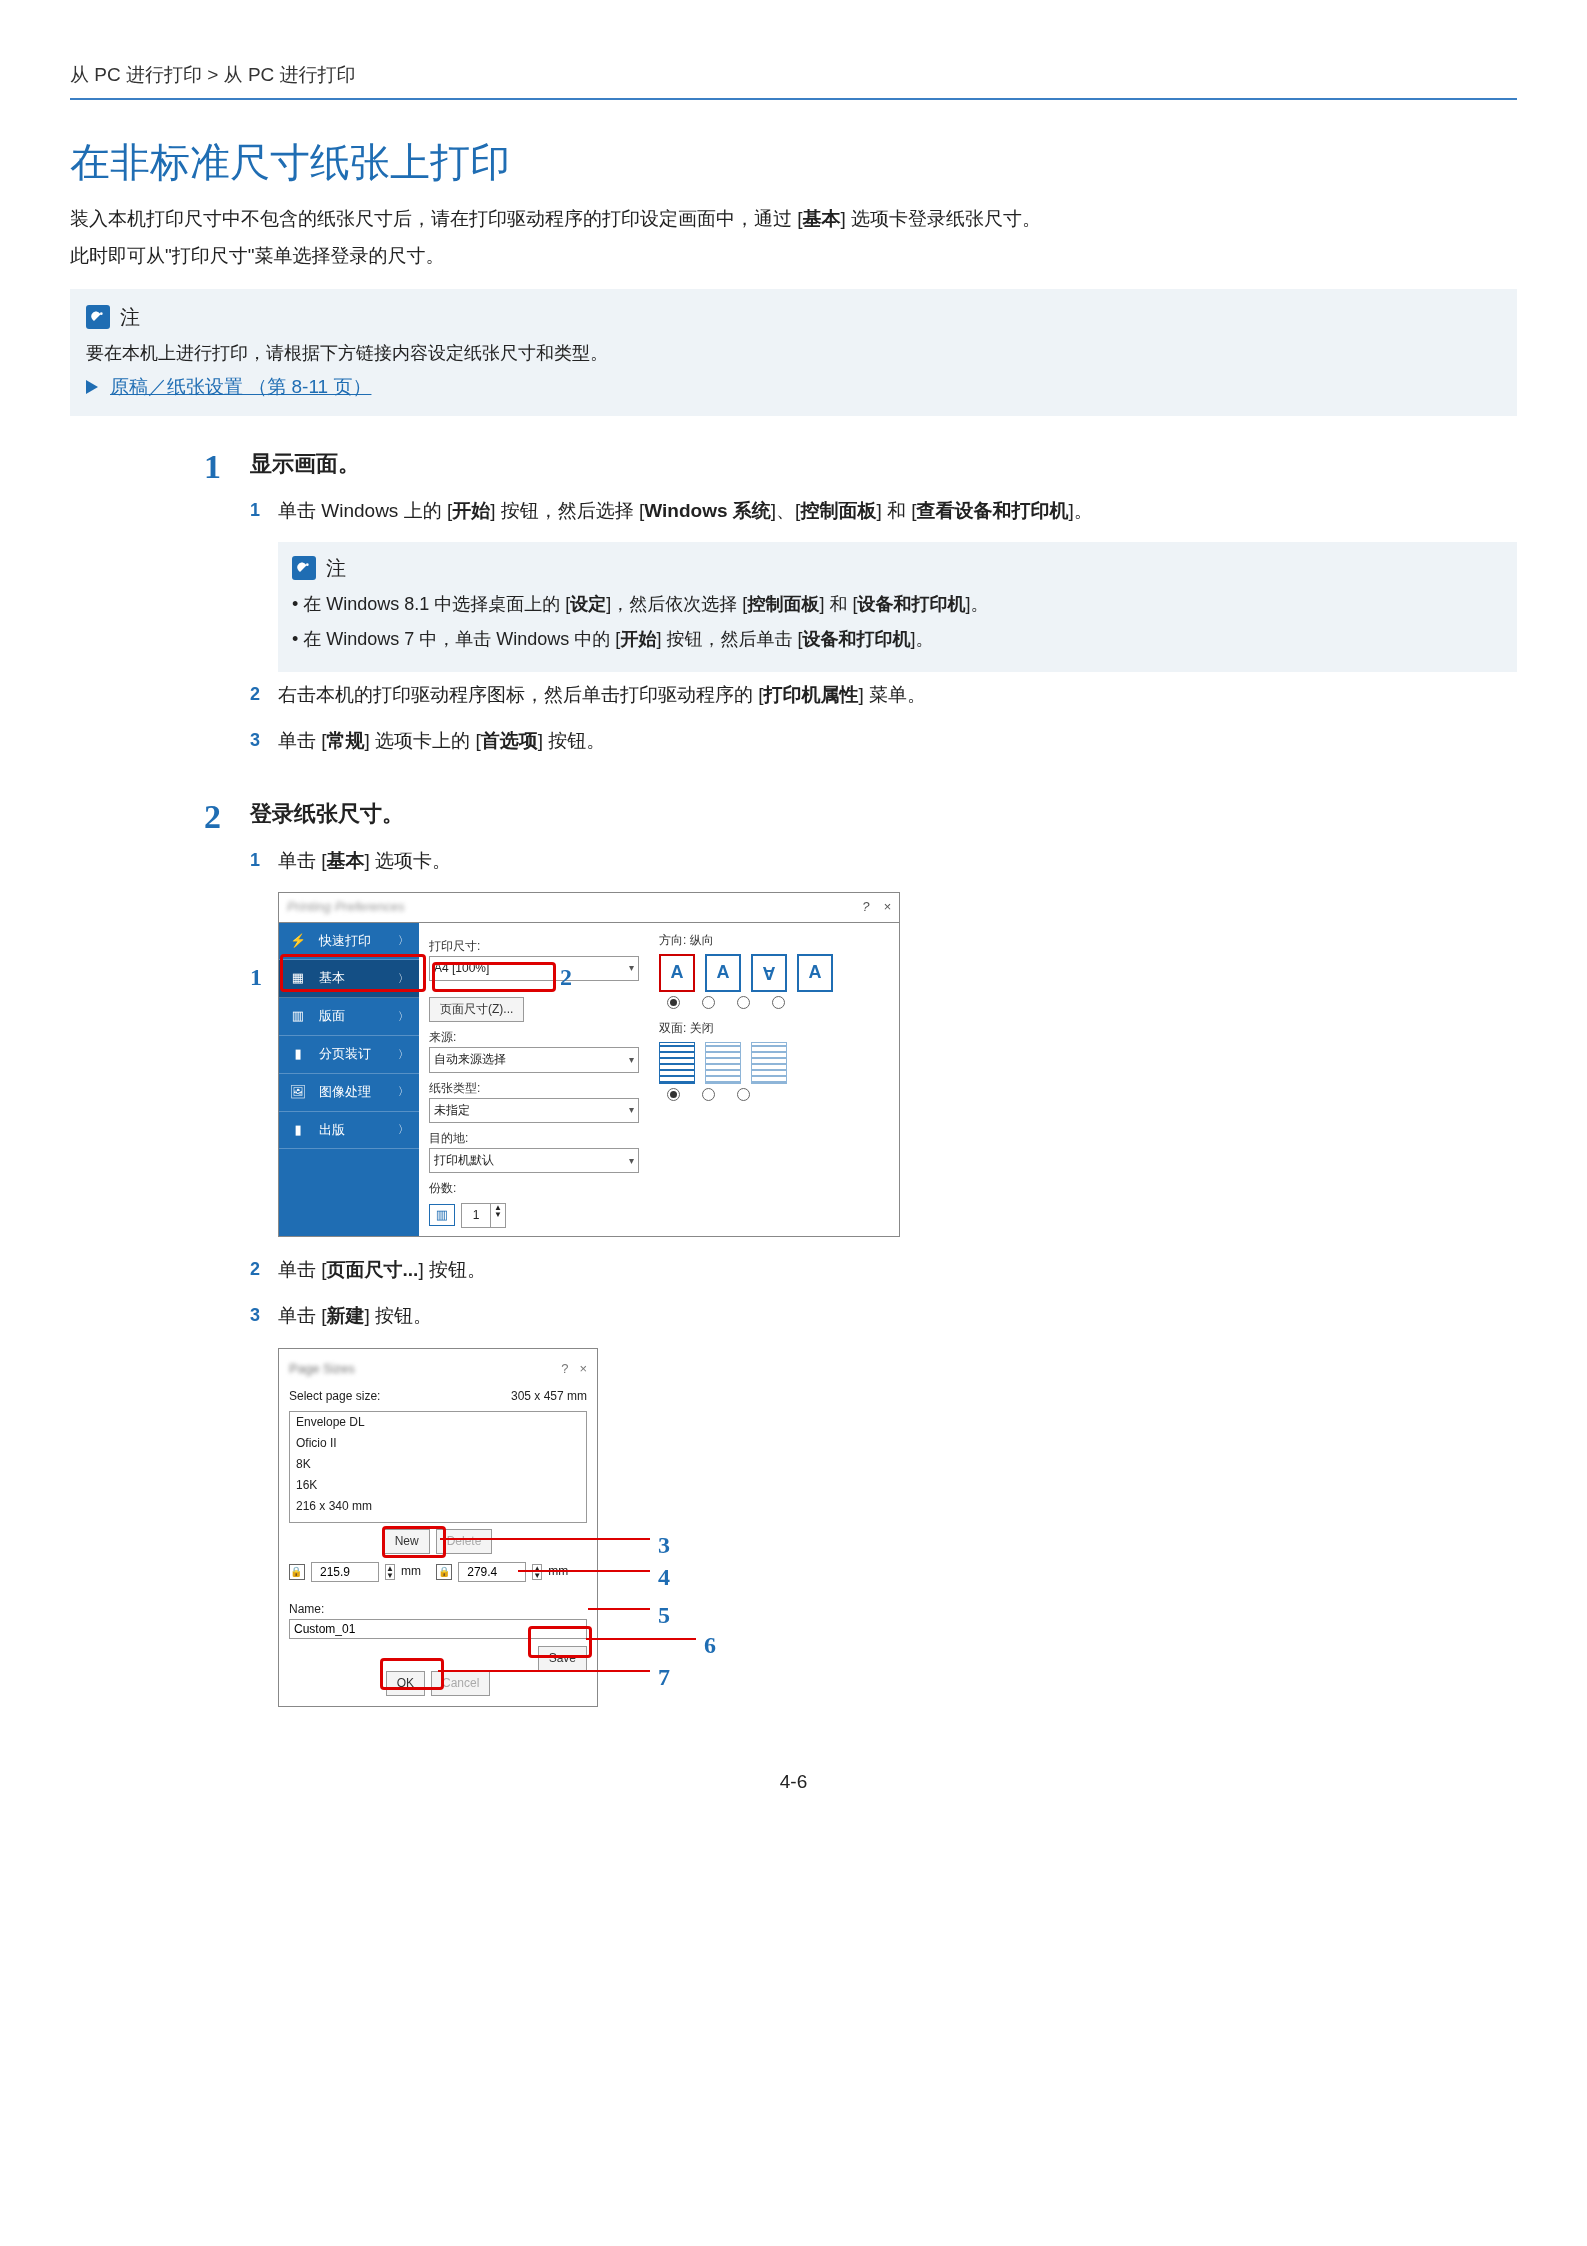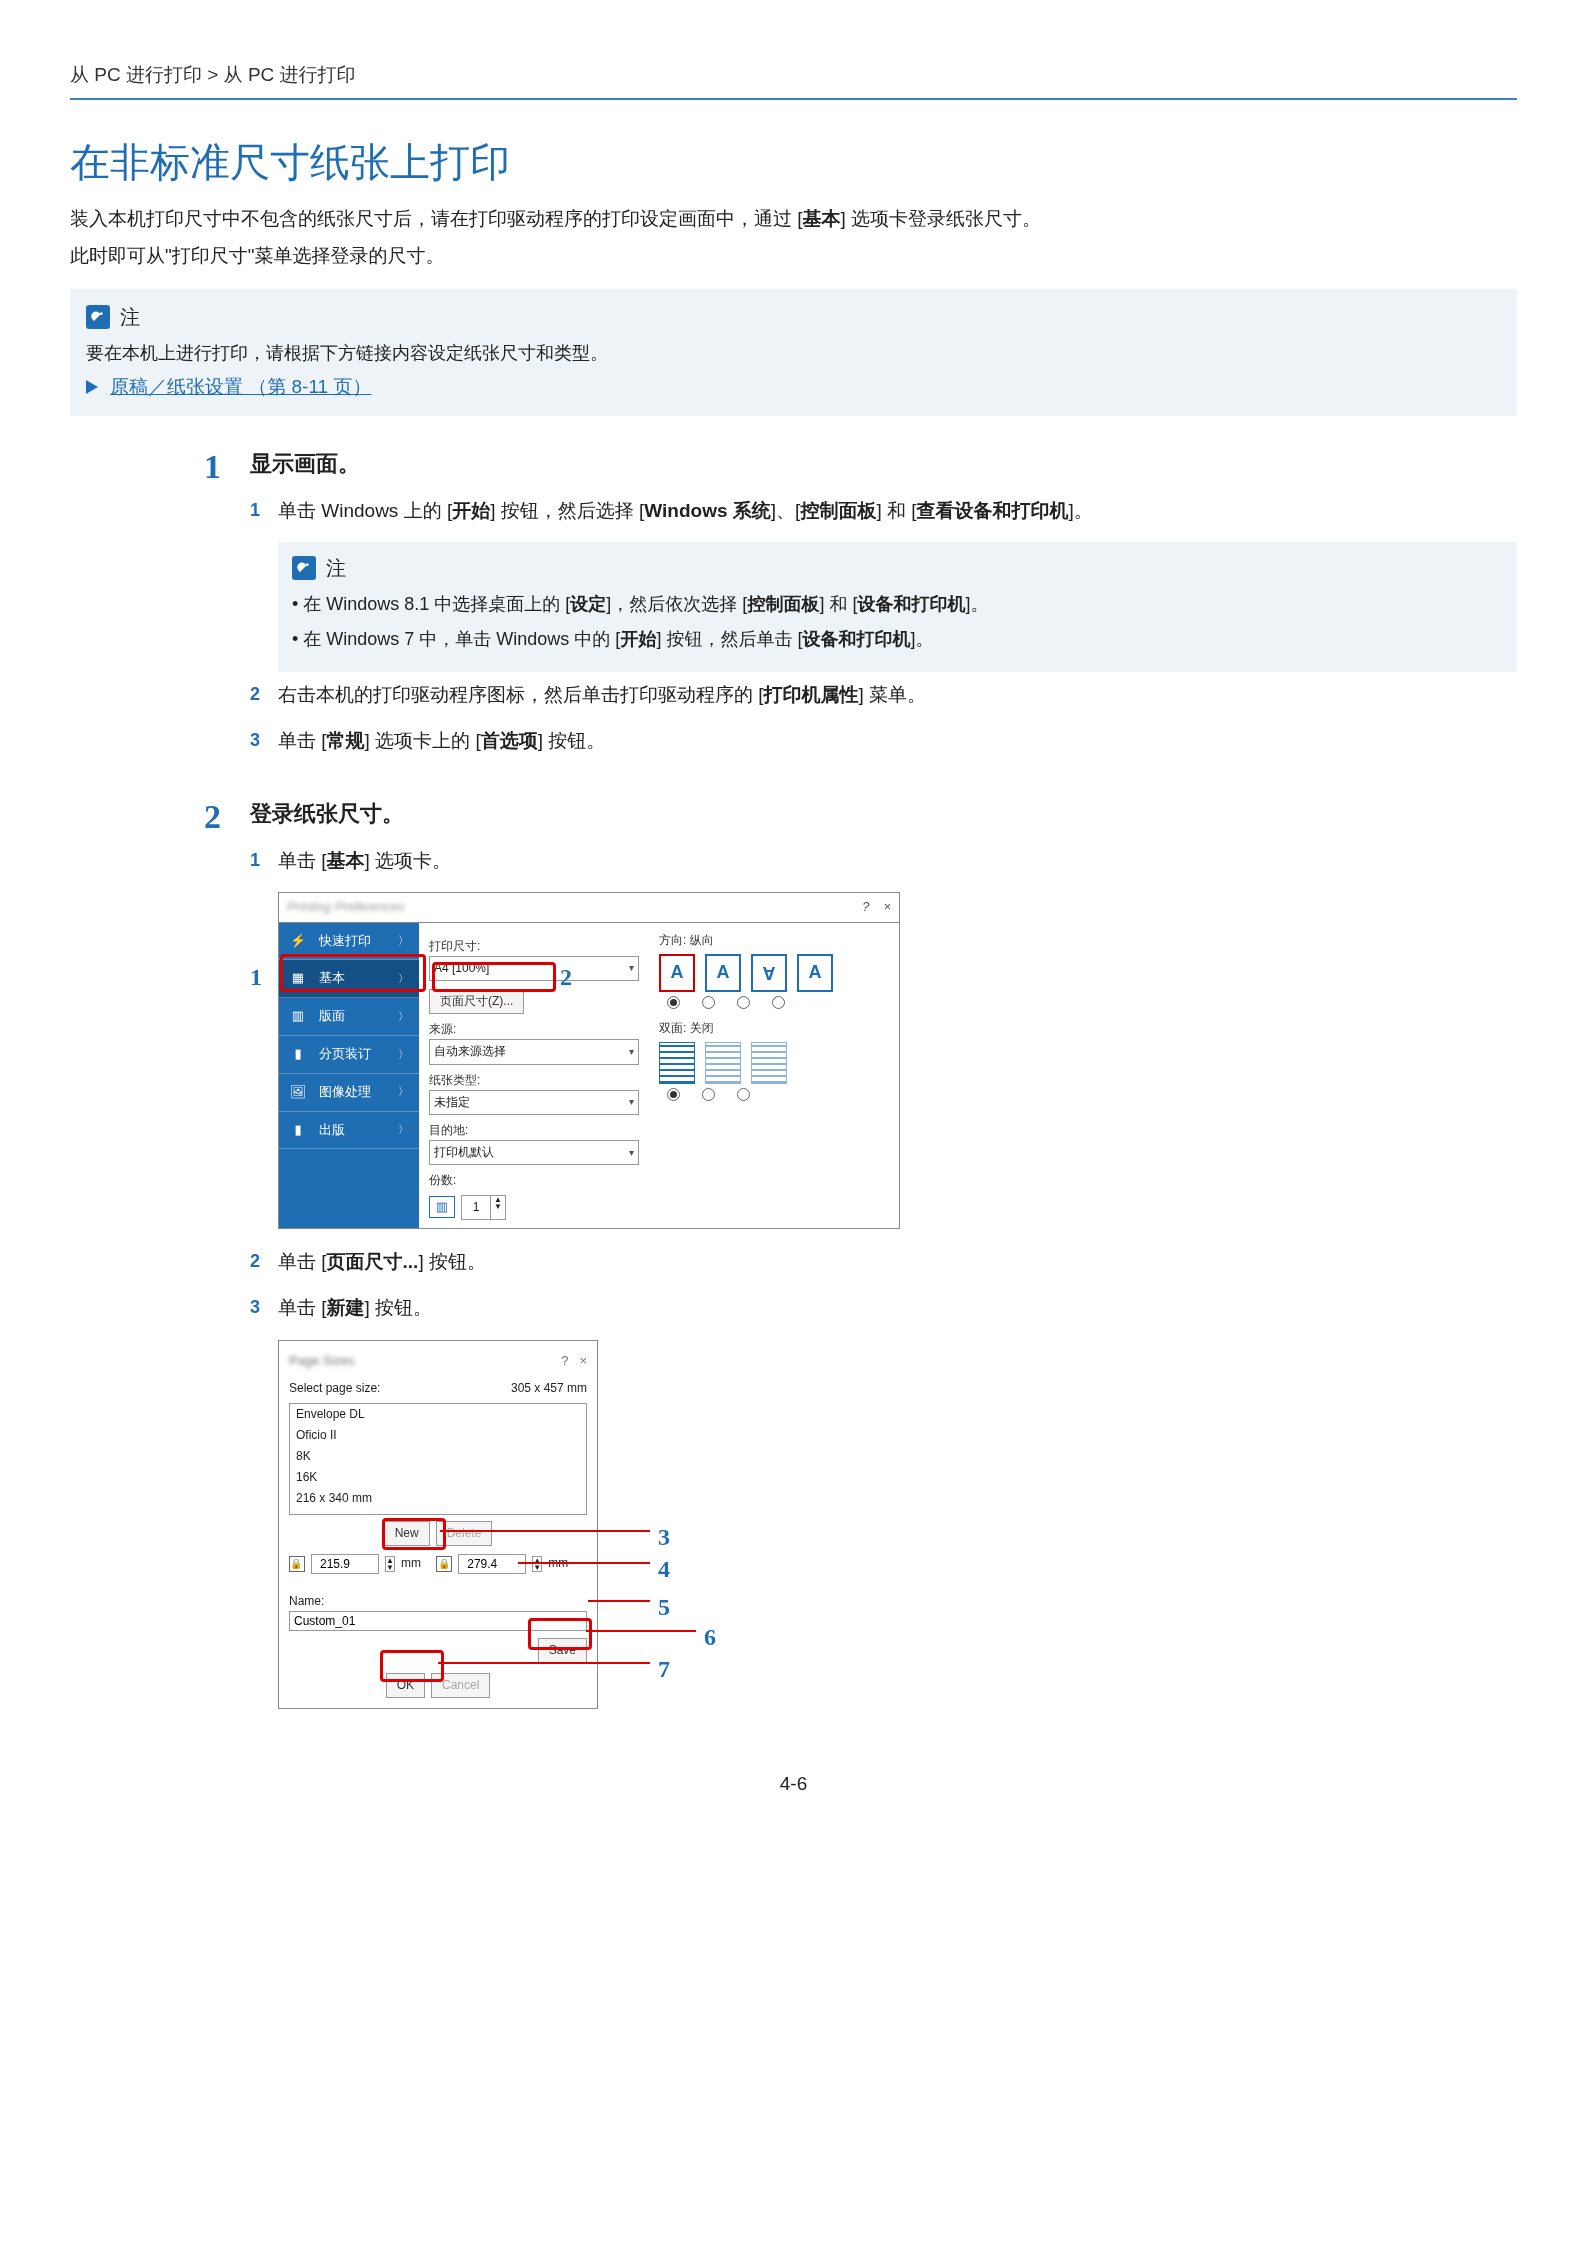--- a/index.html
+++ b/index.html
@@ -257,21 +257,21 @@
   .listbox {
     border:1px solid #999;
     height:110px;
     overflow:hidden;
     font-size:12px;
     margin-bottom:6px;
   }
   .listbox .item { padding:1px 6px; }
   .btn-row { display:flex; gap:6px; justify-content:center; margin:6px 0 8px 0; }
   .btn-row2 { display:flex; gap:6px; justify-content:flex-end; margin-top:6px; }
-  .btn-row3 { display:flex; gap:6px; justify-content:center; margin-top:10px; }
+  .btn-row3 { display:flex; gap:6px; justify-content:center; }
   .diminput {
     border:1px solid #999; width:50px; padding:2px 8px; font-size:12px;
   }
   .nameinput {
     border:1px solid #999; width:100%; padding:2px 4px; font-size:12px; box-sizing:border-box;
   }
   .lock { width:14px;height:14px;border:1px solid #666;display:inline-flex;align-items:center;justify-content:center;font-size:10px; }
   .faded { color:#aaa; }
 
   .leader-line {
@@ -420,21 +420,21 @@
               <span class="chev">〉</span>
             </div>
         </div>
         <div class="main-panel">
           <div class="left-col">
             <div class="field-label">打印尺寸:</div>
             <div class="sel-box">
                 <span>A4  [100%]</span>
                 <span class="dd">▾</span>
               </div>
-            <div style="margin-top:8px"><span class="winbtn">页面尺寸(Z)...</span></div>
+            <div style="margin-top:16px"><span class="winbtn">页面尺寸(Z)...</span></div>
             <div class="field-label">来源:</div>
             <div class="sel-box">
                 <span>自动来源选择</span>
                 <span class="dd">▾</span>
               </div>
             <div class="field-label">纸张类型:</div>
             <div class="sel-box">
                 <span>未指定</span>
                 <span class="dd">▾</span>
               </div>

